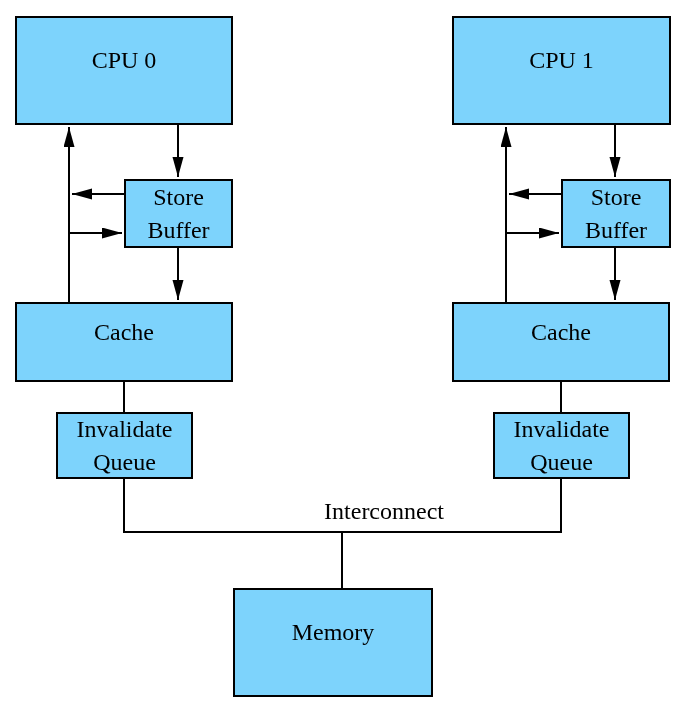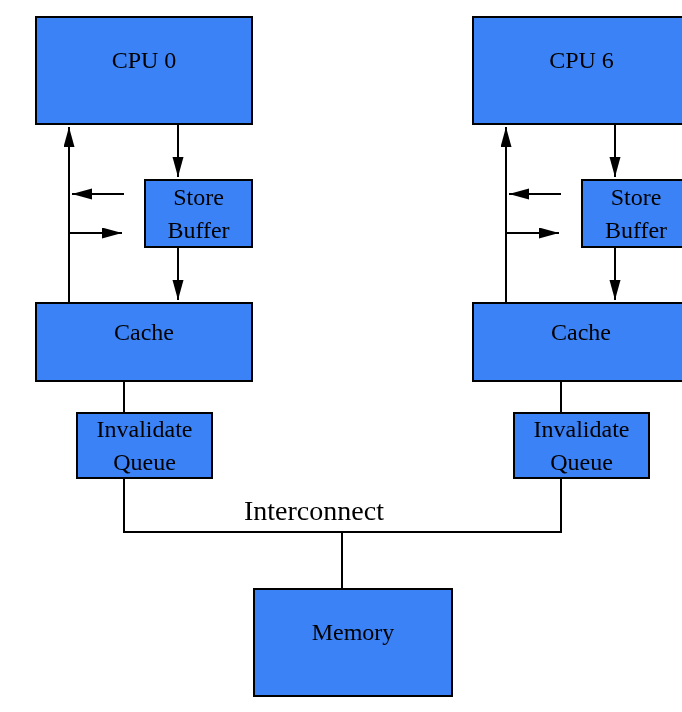--- a/index.html
+++ b/index.html
@@ -20,49 +20,48 @@
     position: absolute;
     left: 0;
     top: 0;
     width: 682px;
     height: 712px;
   }
   .box {
     position: absolute;
     box-sizing: border-box;
     border: 2px solid #000000;
-    background: #3b82f6;
+    background: #7dd3fc;
     display: flex;
     align-items: center;
     justify-content: center;
     text-align: center;
     font-size: 24px;
     line-height: 33px;
-    margin-left: 20px;
   }
   .box.shift-up {
     padding-bottom: 20px;
   }
   .box span {
     display: block;
   }
   .cpu0   { left: 15px;  top: 16px;  width: 218px; height: 109px; }
   .cpu1   { left: 452px; top: 16px;  width: 219px; height: 109px; }
   .sb0    { left: 124px; top: 179px; width: 109px; height: 69px; }
   .sb1    { left: 561px; top: 179px; width: 110px; height: 69px; }
   .cache0 { left: 15px;  top: 302px; width: 218px; height: 80px; }
   .cache1 { left: 452px; top: 302px; width: 218px; height: 80px; }
   .iq0    { left: 56px;  top: 412px; width: 137px; height: 67px; }
   .iq1    { left: 493px; top: 412px; width: 137px; height: 67px; }
   .memory { left: 233px; top: 588px; width: 200px; height: 109px; }
   .float-label {
     position: absolute;
-    font-size: 28px;
+    font-size: 24px;
     line-height: 24px;
-    text-align: left;
+    text-align: right;
   }
   .interconnect-label {
     left: 244px;
     top: 499px;
     width: 200px;
   }
 </style>
 </head>
 <body>
 
@@ -95,21 +94,21 @@
       <line x1="123" y1="532" x2="562" y2="532"></line>
       <line x1="342" y1="532" x2="342" y2="588"></line>
     </g>
   </svg>
 
   <div class="box cpu0 shift-up">
     <span>CPU 0</span>
   </div>
 
   <div class="box cpu1 shift-up">
-    <span>CPU 6</span>
+    <span>CPU 1</span>
   </div>
 
   <div class="box sb0">
     <span>Store Buffer</span>
   </div>
 
   <div class="box sb1">
     <span>Store Buffer</span>
   </div>
 

